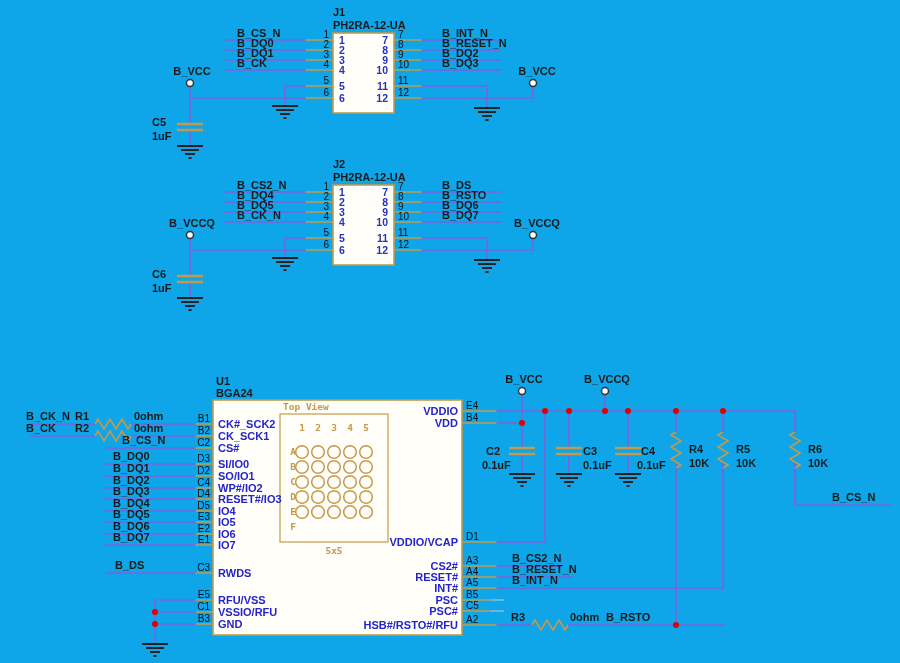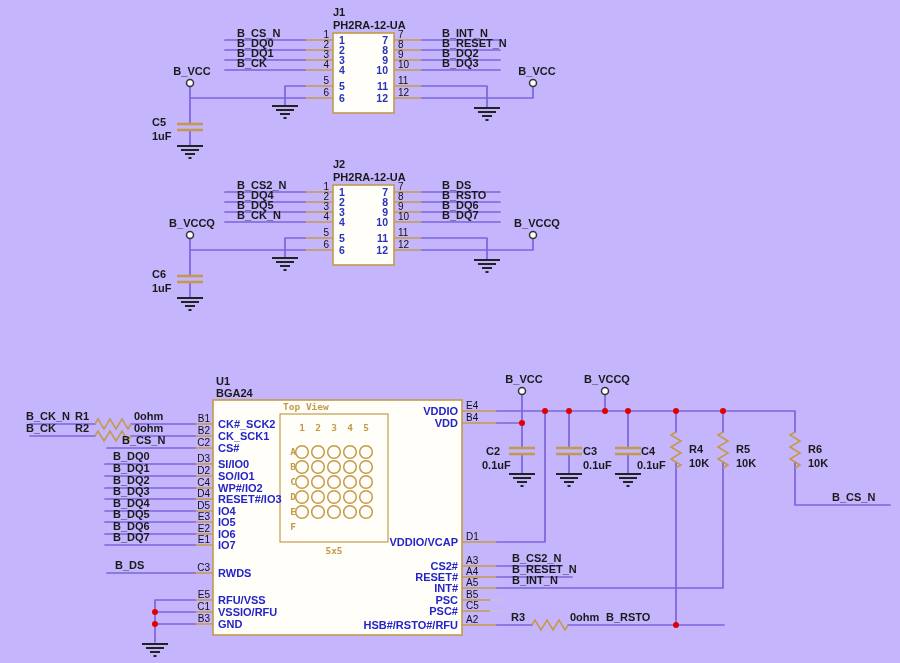--- a/index.html
+++ b/index.html
@@ -1,16 +1,16 @@
 <!DOCTYPE html>
 <html><head>
 <meta charset="utf-8">
 <style>
   html,body{margin:0;padding:0;background:#ffffff;}
-  #stage{width:900px;height:663px;position:relative;background:#c4b5fd;overflow:hidden;}
+  #stage{width:900px;height:663px;position:relative;background:#0ea5e9;overflow:hidden;}
   svg text{font-family:"Liberation Sans",sans-serif;fill:#1a1a1a;}
   .wire{stroke:#7d63db;stroke-width:1.7;fill:none;stroke-linecap:round;}
   .stub{stroke:#c49a4a;stroke-width:1.4;fill:none;}
   .sym{stroke:#c49a4a;stroke-width:1.6;fill:none;}
   .sym-box{stroke:#c49a4a;stroke-width:1.6;fill:#fffef8;}
   .inner-box{stroke:#c49a4a;stroke-width:1.2;fill:none;}
   .pad{stroke:#c49a4a;stroke-width:1.5;fill:none;}
   .gndp{stroke:#222222;stroke-width:1.8;fill:none;}
   .capp{stroke:#c49a4a;stroke-width:2.6;fill:none;}
   .pwrc{fill:#ffffff;stroke:#333333;stroke-width:1.5;}

